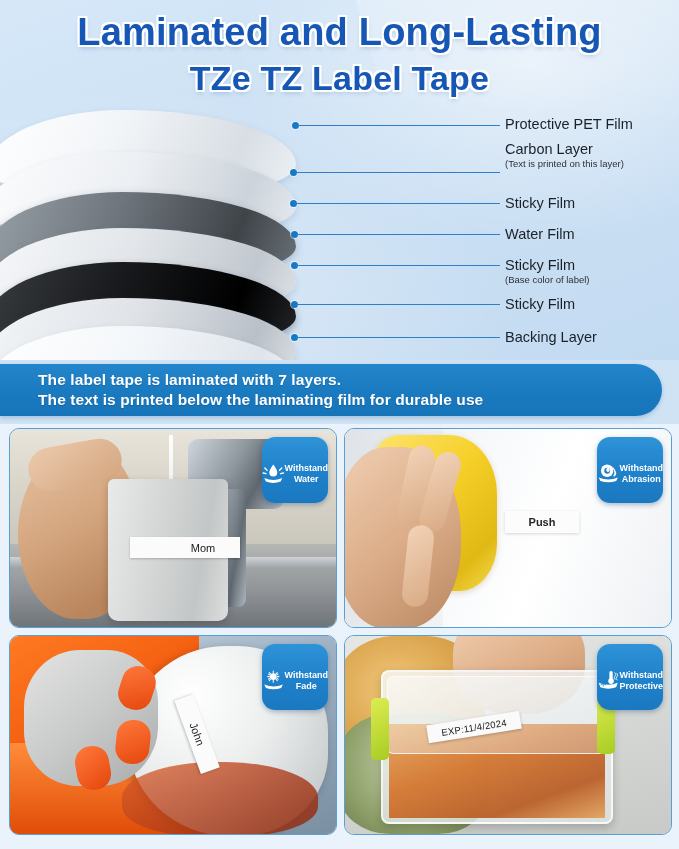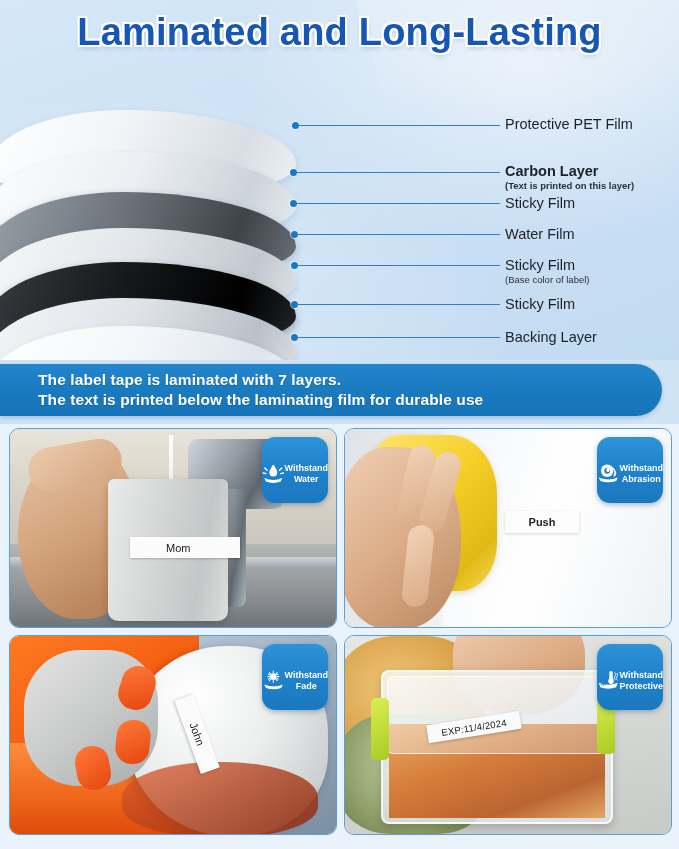--- a/index.html
+++ b/index.html
@@ -92,21 +92,21 @@
   
   .p1{background:linear-gradient(180deg,#e8e4da 0%,#d9d4c8 30%,#c9c6bd 60%,#b9b8b2 100%);}
   .p1 .counter{position:absolute;left:0;bottom:0;width:100%;height:42%;background:linear-gradient(180deg,#b5b7b4,#8d9195 60%,#6f7478);}
   .p1 .sinkrim{position:absolute;left:0;bottom:58px;width:100%;height:12px;background:linear-gradient(180deg,#cfd3d6,#9aa0a6);}
   .p1 .faucet{position:absolute;left:178px;top:10px;width:96px;height:70px;border-radius:10px;background:linear-gradient(120deg,#cfd6dc,#8f979f 45%,#5f676f 70%,#b9c1c8);}
   .p1 .faucet2{position:absolute;left:196px;top:60px;width:40px;height:118px;border-radius:8px;background:linear-gradient(100deg,#d4dae0,#97a0a8 40%,#636b73 70%,#aeb6bd);}
   .p1 .stream{position:absolute;left:159px;top:6px;width:4px;height:86px;background:linear-gradient(180deg,rgba(255,255,255,.95),rgba(235,243,250,.65));}
   .p1 .hand{position:absolute;left:8px;top:18px;width:118px;height:172px;border-radius:52% 40% 42% 50%;background:linear-gradient(150deg,#e7c2a4,#d4a67f 45%,#b9855d 85%);}
   .p1 .thumb{position:absolute;left:18px;top:14px;width:94px;height:44px;border-radius:28px;background:linear-gradient(150deg,#eccaad,#d3a57e);transform:rotate(-10deg);}
   .p1 .mug{position:absolute;left:98px;top:50px;width:120px;height:142px;border-radius:6px 6px 10px 10px;background:linear-gradient(100deg,#e9eaea,#d5d7d7 40%,#c3c6c6 75%,#dcdedd);box-shadow:0 3px 8px rgba(0,0,0,.18);}
-  .p1 .tape{position:absolute;left:22px;top:58px;width:74px;height:21px;background:#fbfbfb;box-shadow:0 1px 2px rgba(0,0,0,.22);display:flex;align-items:center;padding-left:36px;}
+  .p1 .tape{position:absolute;left:22px;top:58px;width:74px;height:21px;background:#fbfbfb;box-shadow:0 1px 2px rgba(0,0,0,.22);display:flex;align-items:center;justify-content:center;padding-left:36px;}
   .p1 .tape span{font-size:11px;color:#17191c;}
 
   
   .p2{background:linear-gradient(110deg,#e9ecef 0%,#f6f8fa 35%,#ffffff 60%,#eef1f4 100%);}
   .p2 .wall{position:absolute;left:0;top:0;width:30%;height:100%;background:linear-gradient(100deg,#dfe3e7,#f1f3f5);}
   .p2 .hand{position:absolute;left:-8px;top:18px;width:124px;height:182px;border-radius:40% 48% 46% 40%;background:linear-gradient(140deg,#f0cfb4,#dcae89 50%,#c08f69 90%);}
   .p2 .cloth{position:absolute;left:26px;top:6px;width:126px;height:156px;background:linear-gradient(135deg,#ffe46a,#f5cf28 45%,#e0b914 80%,#f7db52);border-radius:22% 38% 30% 26%;box-shadow:0 2px 6px rgba(120,90,0,.20);}
   .p2 .finger{position:absolute;width:26px;height:82px;border-radius:14px;background:linear-gradient(140deg,#f2d3b8,#d9aa84);}
   .p2 .f1{left:58px;top:16px;transform:rotate(12deg);}
   .p2 .f2{left:82px;top:22px;transform:rotate(16deg);}
@@ -156,20 +156,21 @@
 </style>
 </head>
 <body>
 
 <div class="page">
 
   <div class="hero">
 
     <div class="title-wrap">
       <div class="title-line title-1">Laminated and Long-Lasting</div>
+      <div class="title-line title-2">TZe TZ Label Tape</div>
     </div>
 
     <div class="stack">
       <div class="sheet s1"></div>
       <div class="sheet s2"></div>
       <div class="sheet s3"></div>
       <div class="sheet s4"></div>
       <div class="sheet s5"></div>
       <div class="sheet s6"></div>
       <div class="sheet s7"></div>
@@ -196,21 +197,21 @@
     <div class="leader" style="left:296px;top:194px;width:204px;"></div>
 
     <div class="dot" style="left:291px;top:224px;"></div>
     <div class="leader" style="left:296px;top:227px;width:204px;"></div>
   </div>
 
   <div class="labels">
     <div class="lbl" style="top:6px;">
       <div class="main">Protective PET Film</div>
     </div>
-    <div class="lbl" style="top:53px;font-weight:bold;">
+    <div class="lbl" style="top:31px;">
       <div class="main">Carbon Layer</div>
       <div class="sub">(Text is printed on this layer)</div>
     </div>
     <div class="lbl" style="top:85px;">
       <div class="main">Sticky Film</div>
     </div>
     <div class="lbl" style="top:116px;">
       <div class="main">Water Film</div>
     </div>
     <div class="lbl" style="top:147px;">

